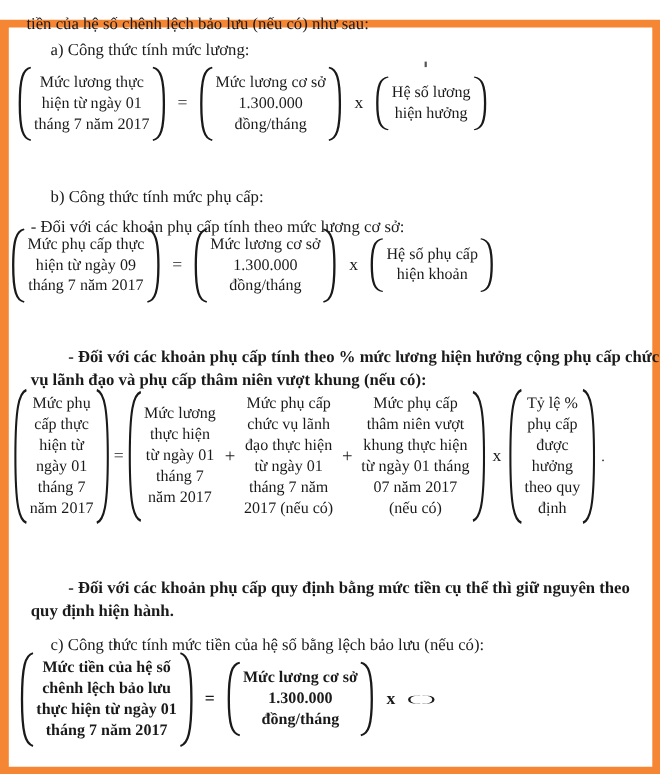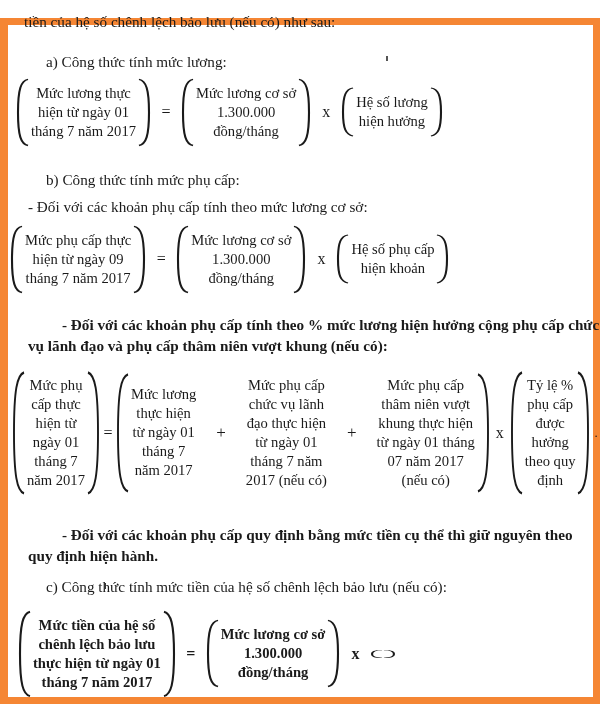--- a/index.html
+++ b/index.html
@@ -57,21 +57,20 @@
   }
   .indent { text-indent: 34px; font-weight: bold; }
   .indent-sm { text-indent: 18px; }
 
   
   .formula {
     display: flex;
     align-items: center;
     justify-content: flex-start;
     width: 100%;
-    margin-top: 18px;
   }
   .op {
     font-size: 16px;
     padding: 0 6px;
     flex: 0 0 auto;
     text-align: center;
     font-family: "Liberation Serif", serif;
   }
   .op.eq { min-width: 30px; }
   .op.mul { min-width: 30px; }
@@ -104,21 +103,21 @@
     padding: 2px 2px;
   }
   .nobracket { padding: 4px 6px; }
 
   
   #f1 { position: absolute; top: 60px;  left: 16px; width: 570px; }
   #f2 { position: absolute; top: 207px; left: 10px; width: 578px; }
   #f3 { position: absolute; top: 352px; left: 12px; width: 580px; }
   #f4 { position: absolute; top: 592px; left: 18px; width: 566px; font-weight: bold; }
 
-  #p-a { position: absolute; top: 40px;  left: 16px; width: 560px; }
+  #p-a { position: absolute; top: 24px;  left: 16px; width: 560px; }
   #p-b { position: absolute; top: 158px; left: 16px; width: 560px; }
   #p-b1 { position: absolute; top: 185px; left: 16px; width: 560px; }
   #p-b2 { position: absolute; top: 303px; left: 16px; width: 572px; }
   #p-b3 { position: absolute; top: 513px; left: 16px; width: 572px; }
   #p-c  { position: absolute; top: 565px; left: 16px; width: 560px; }
 
   .stray-dot {
     position: absolute;
     top: 583px;
     left: 104px;
@@ -268,21 +267,21 @@
 tháng 7
 năm 2017</div>
       <span class="bk r">
           <svg viewBox="0 0 13 100" preserveAspectRatio="none">
             <path d="M1 2 C8 4 11 16 11 50 C11 84 8 96 1 98" fill="none" stroke="#1a1a1a" stroke-width="1.9"></path>
           </svg>
         </span>
     </div>
     <div class="op eq" style="min-width:16px;padding:0 3px;">=</div>
 
-    <div class="grp" style="padding-left:13px;padding-right:13px;gap:12px;">
+    <div class="grp" style="padding-left:13px;padding-right:13px;">
       <span class="bk l">
           <svg viewBox="0 0 13 100" preserveAspectRatio="none">
             <path d="M12 2 C5 4 2 16 2 50 C2 84 5 96 12 98" fill="none" stroke="#1a1a1a" stroke-width="1.9"></path>
           </svg>
         </span>
 
       <div class="grp-text nobracket" style="padding:0 2px;">Mức lương
 thực hiện
 từ ngày 01
 tháng 7
@@ -327,21 +326,21 @@
           <svg viewBox="0 0 13 100" preserveAspectRatio="none">
             <path d="M1 2 C8 4 11 16 11 50 C11 84 8 96 1 98" fill="none" stroke="#1a1a1a" stroke-width="1.9"></path>
           </svg>
         </span>
     </div>
     <span class="tiny-comma">.</span>
   </div>
 
   <div id="p-b3" class="para indent">- Đối với các khoản phụ cấp quy định bằng mức tiền cụ thể thì giữ nguyên theo quy định hiện hành.</div>
 
-  <div id="p-c" class="para indent-sm">c) Công thức tính mức tiền của hệ số chênh lệch bảo lưu (nếu có):</div>
+  <div id="p-c" class="para indent-sm">c) Công thức tính mức tiền của hệ số bằng lệch bảo lưu (nếu có):</div>
   <div class="stray-dot"></div>
 
   <div id="f4" class="formula">
     <div class="grp">
       <span class="bk l">
           <svg viewBox="0 0 13 100" preserveAspectRatio="none">
             <path d="M12 2 C5 4 2 16 2 50 C2 84 5 96 12 98" fill="none" stroke="#1a1a1a" stroke-width="2.1"></path>
           </svg>
         </span>
       <div class="grp-text">Mức tiền của hệ số

